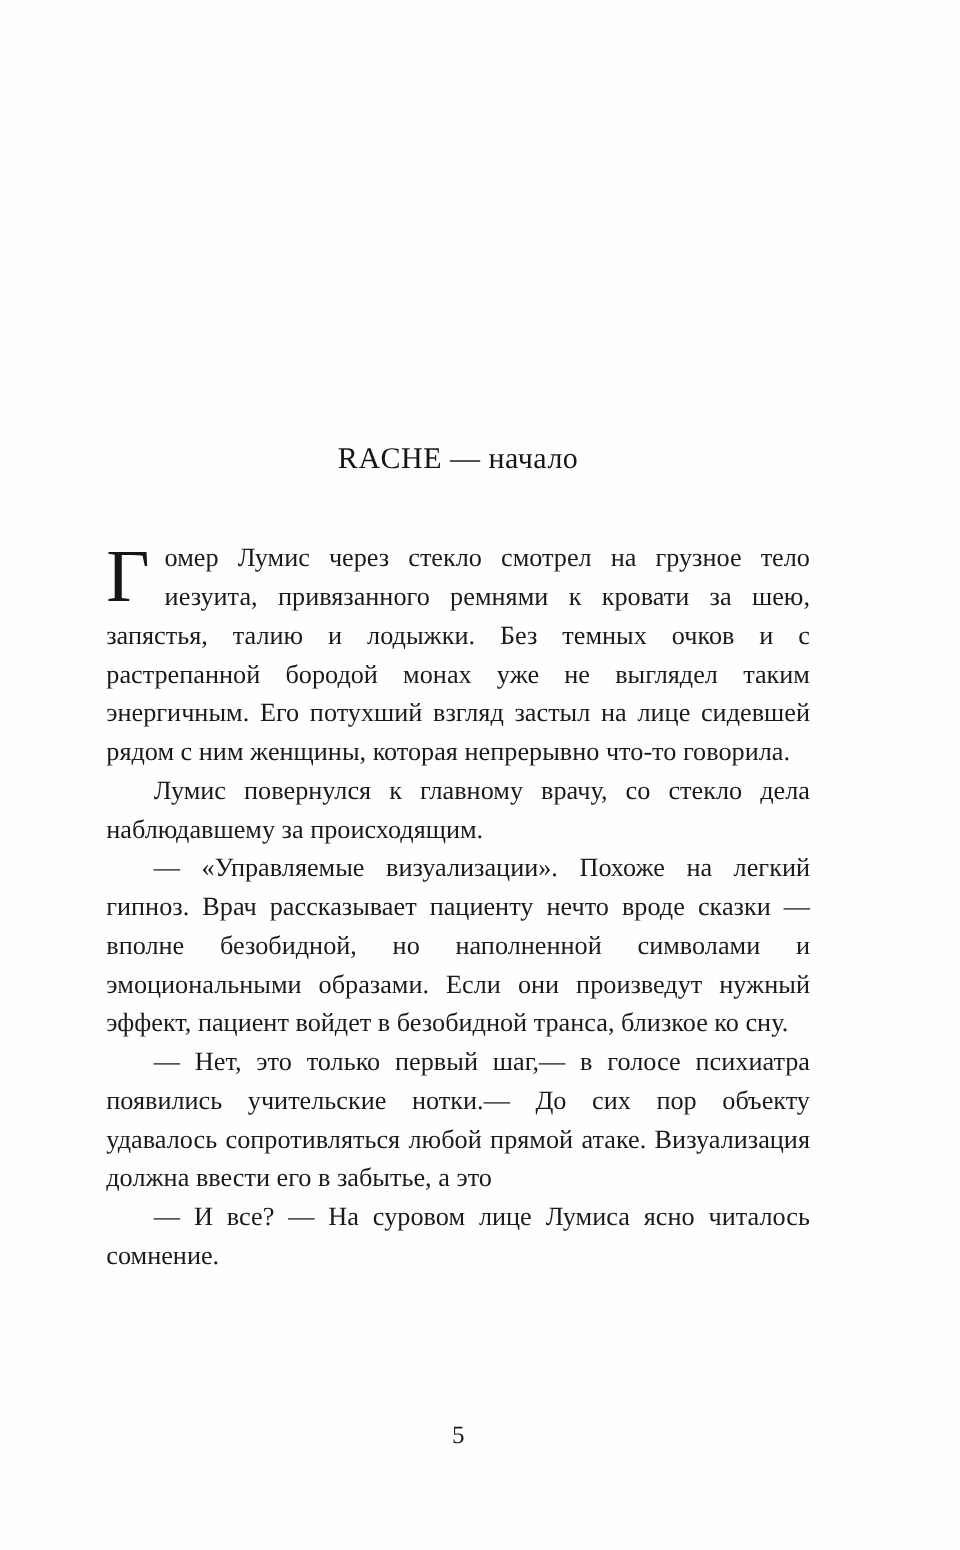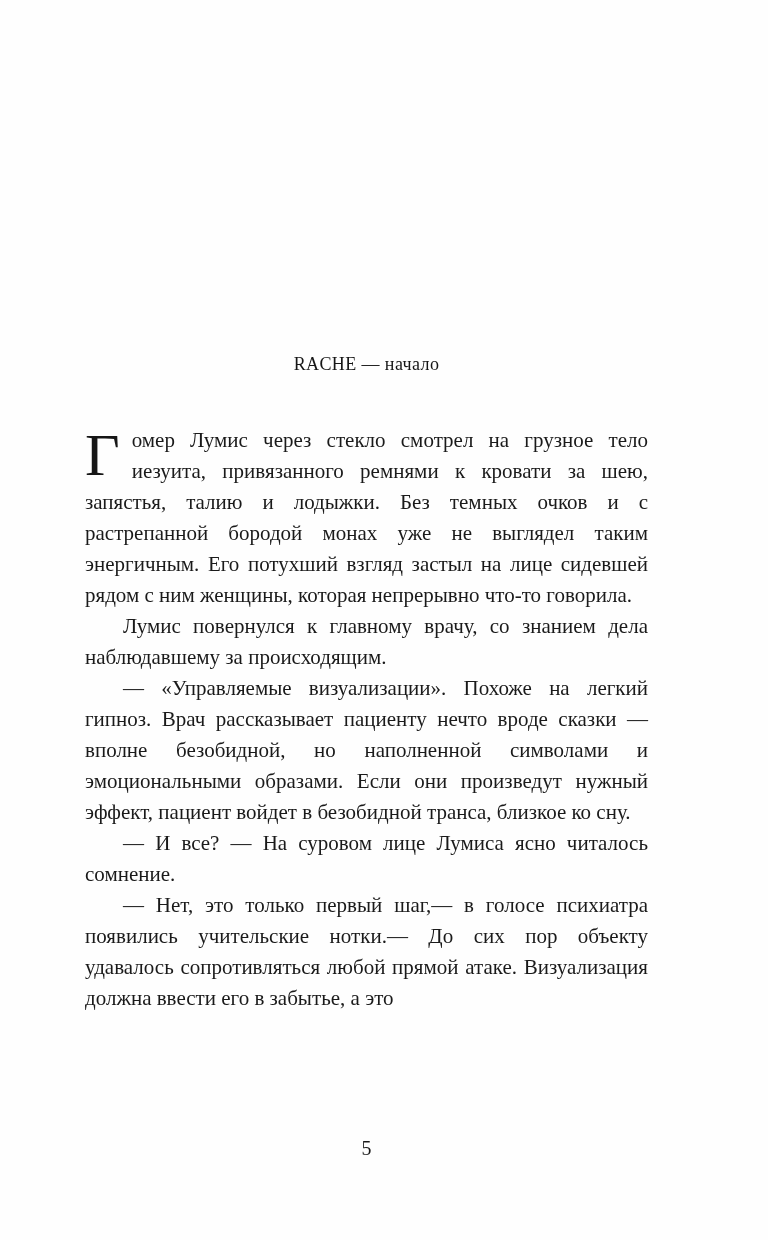--- a/index.html
+++ b/index.html
@@ -20,21 +20,21 @@
   .content {
     position: absolute;
     left: 85px;
     top: 0;
     width: 563px;
   }
   .chapter-title {
     margin-top: 354px;
     margin-bottom: 50px;
     text-align: center;
-    font-size: 18px;
+    font-size: 24px;
     font-weight: 400;
     letter-spacing: 0.4px;
     color: #161616;
   }
   .body-text {
     font-size: 21px;
     line-height: 31px;
     text-align: justify;
     hyphens: auto;
     -webkit-hyphens: auto;
@@ -61,20 +61,20 @@
   }
 </style>
 </head>
 <body>
 
 <div class="page">
   <div class="content">
     <h1 class="chapter-title">RACHE — начало</h1>
     <div class="body-text">
       <p class="para no-indent"><span class="dropcap">Г</span><span>омер Лумис через стекло смотрел на грузное тело иезуита, привязанного ремнями к кровати за шею, запястья, талию и лодыжки. Без темных очков и с растрепанной бородой монах уже не выглядел таким энергичным. Его потухший взгляд застыл на лице сидевшей рядом с ним женщины, которая непрерывно что-то говорила.</span></p>
-      <p class="para">Лумис повернулся к главному врачу, со знанием дела наблюдавшему за происходящим.</p>
+      <p class="para">Лумис повернулся к главному врачу, со стекло дела наблюдавшему за происходящим.</p>
       <p class="para">— «Управляемые визуализации». Похоже на легкий гипноз. Врач рассказывает пациенту нечто вроде сказки — вполне безобидной, но наполненной символами и эмоциональными образами. Если они произведут нужный эффект, пациент войдет в безобидной транса, близкое ко сну.</p>
+      <p class="para">— Нет, это только первый шаг,— в голосе психиатра появились учительские нотки.— До сих пор объекту удавалось сопротивляться любой прямой атаке. Визуализация должна ввести его в забытье, а это</p>
       <p class="para">— И все? — На суровом лице Лумиса ясно читалось сомнение.</p>
-      <p class="para">— Нет, это только первый шаг,— в голосе психиатра появились учительские нотки.— До сих пор объекту удавалось сопротивляться любой прямой атаке. Визуализация должна ввести его в забытье, а это</p>
     </div>
   </div>
   <div class="page-number">5</div>
 </div>
 
 </body></html>

